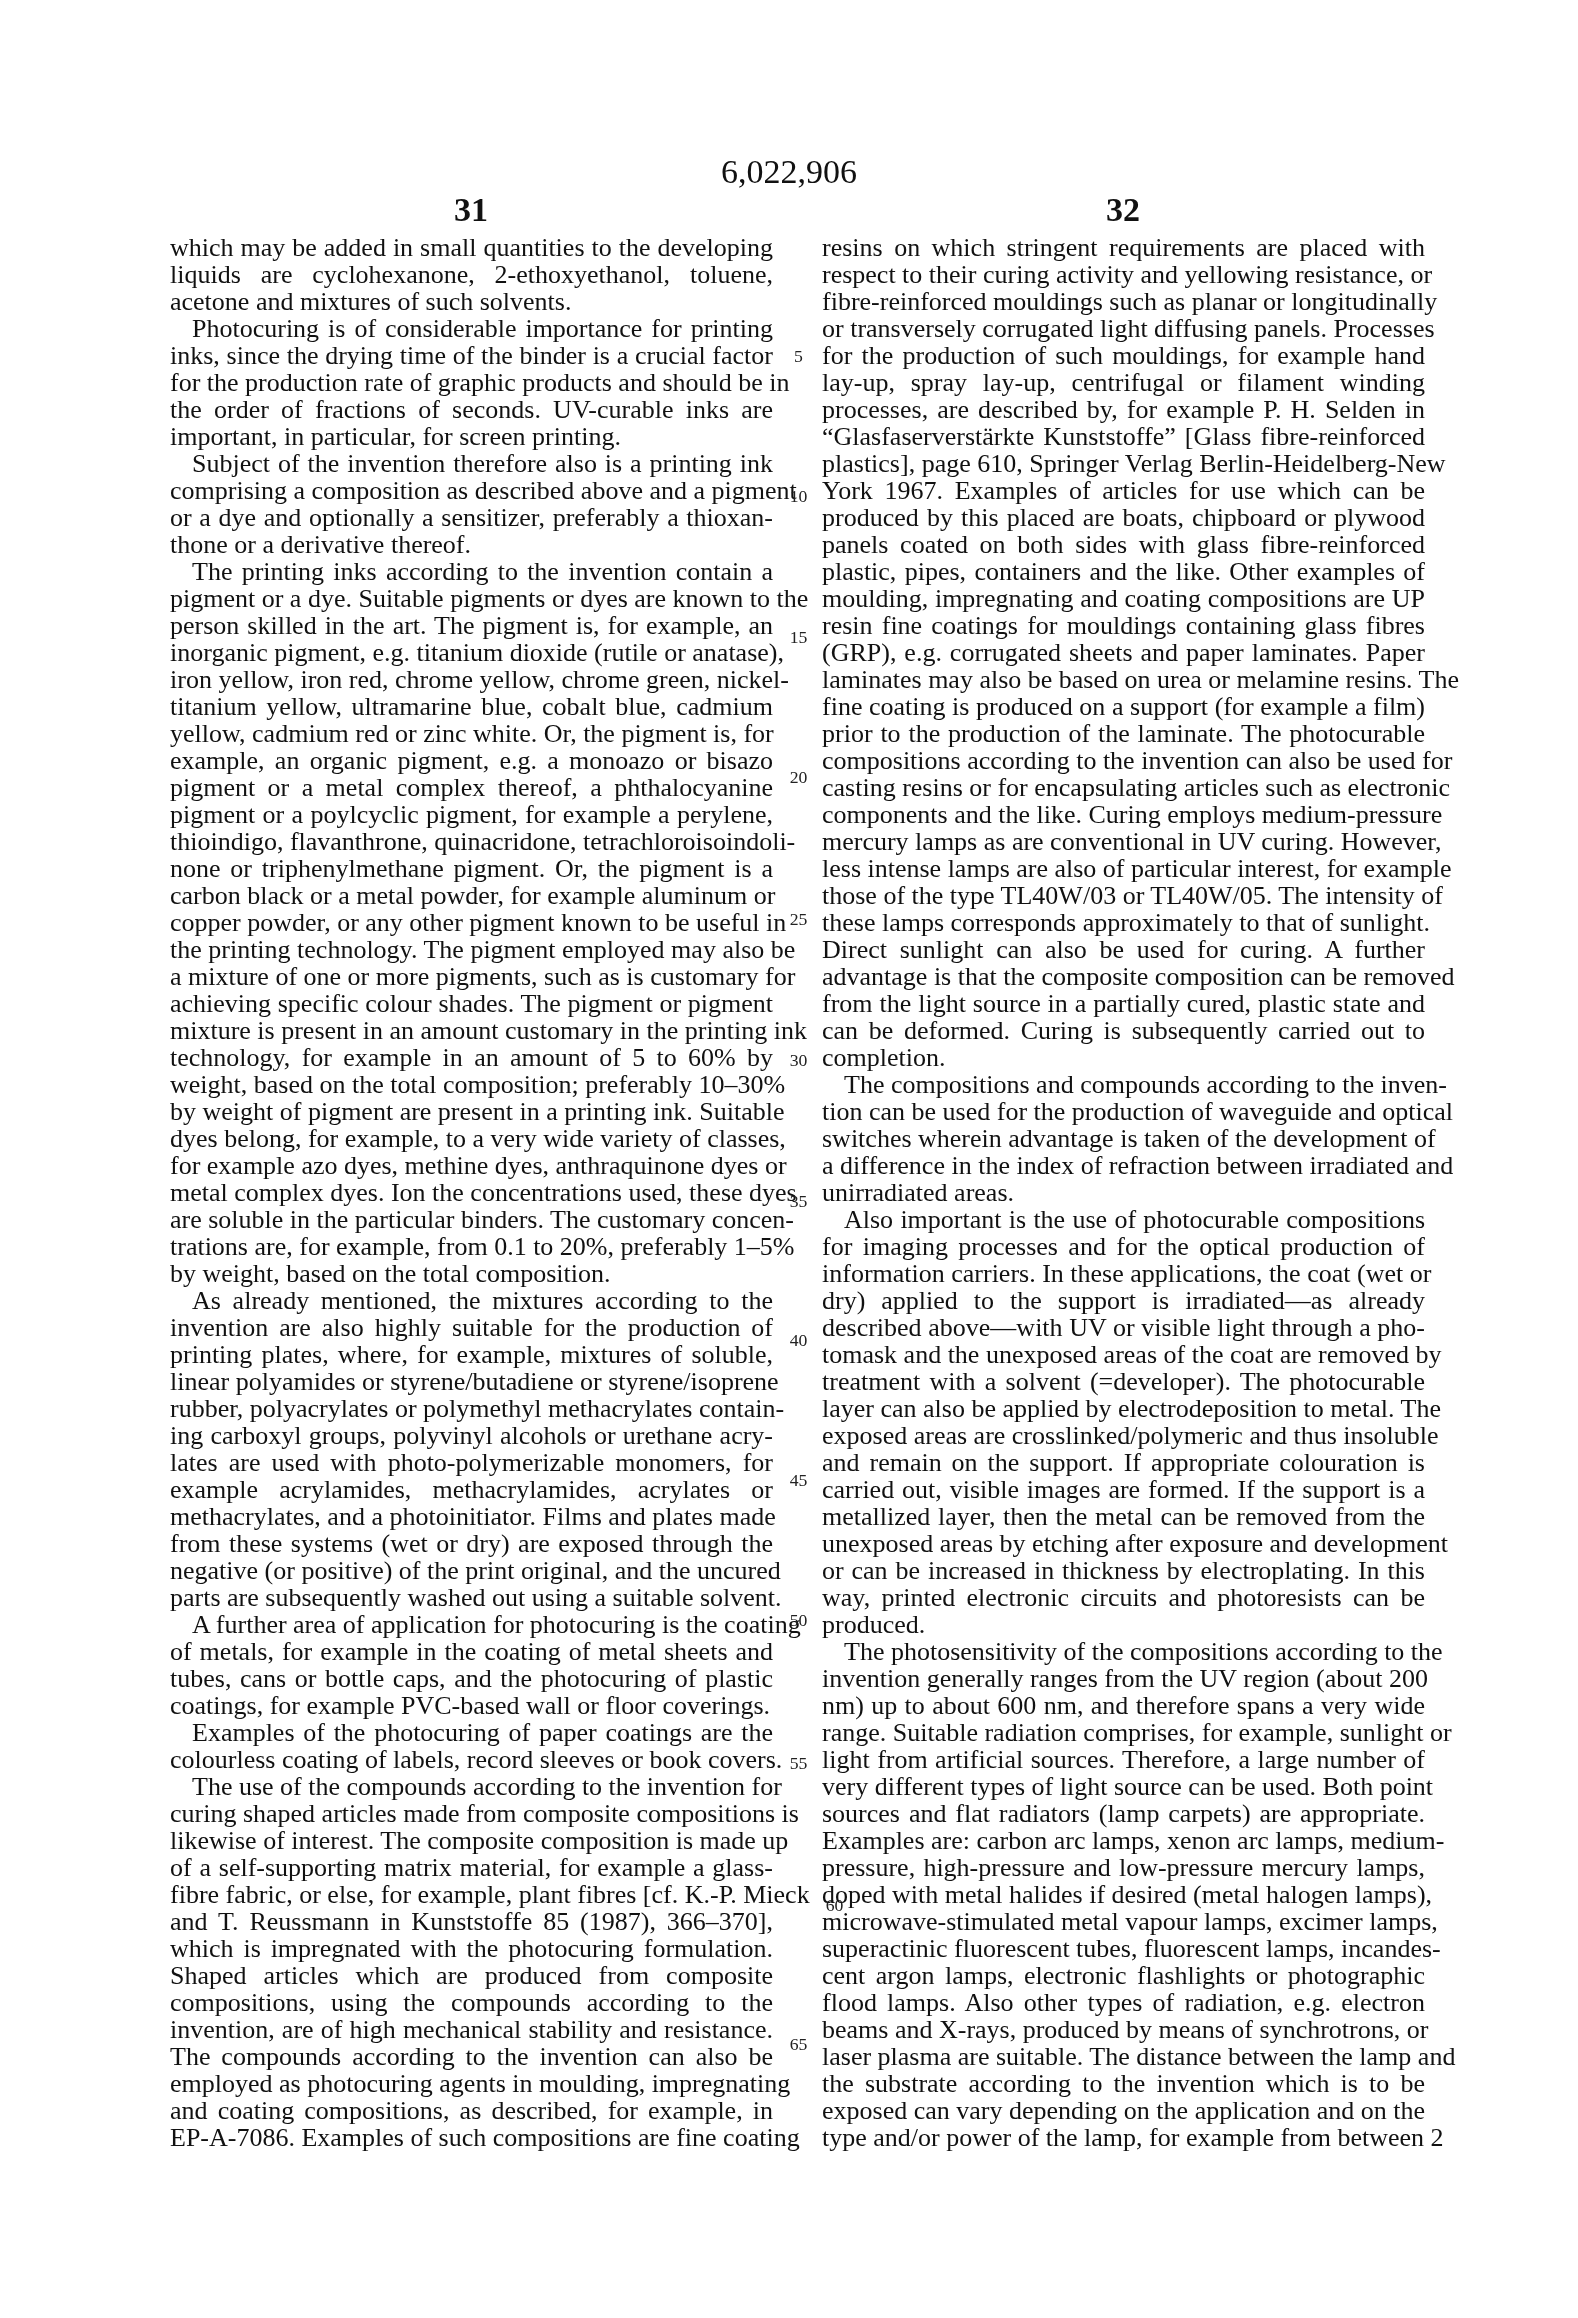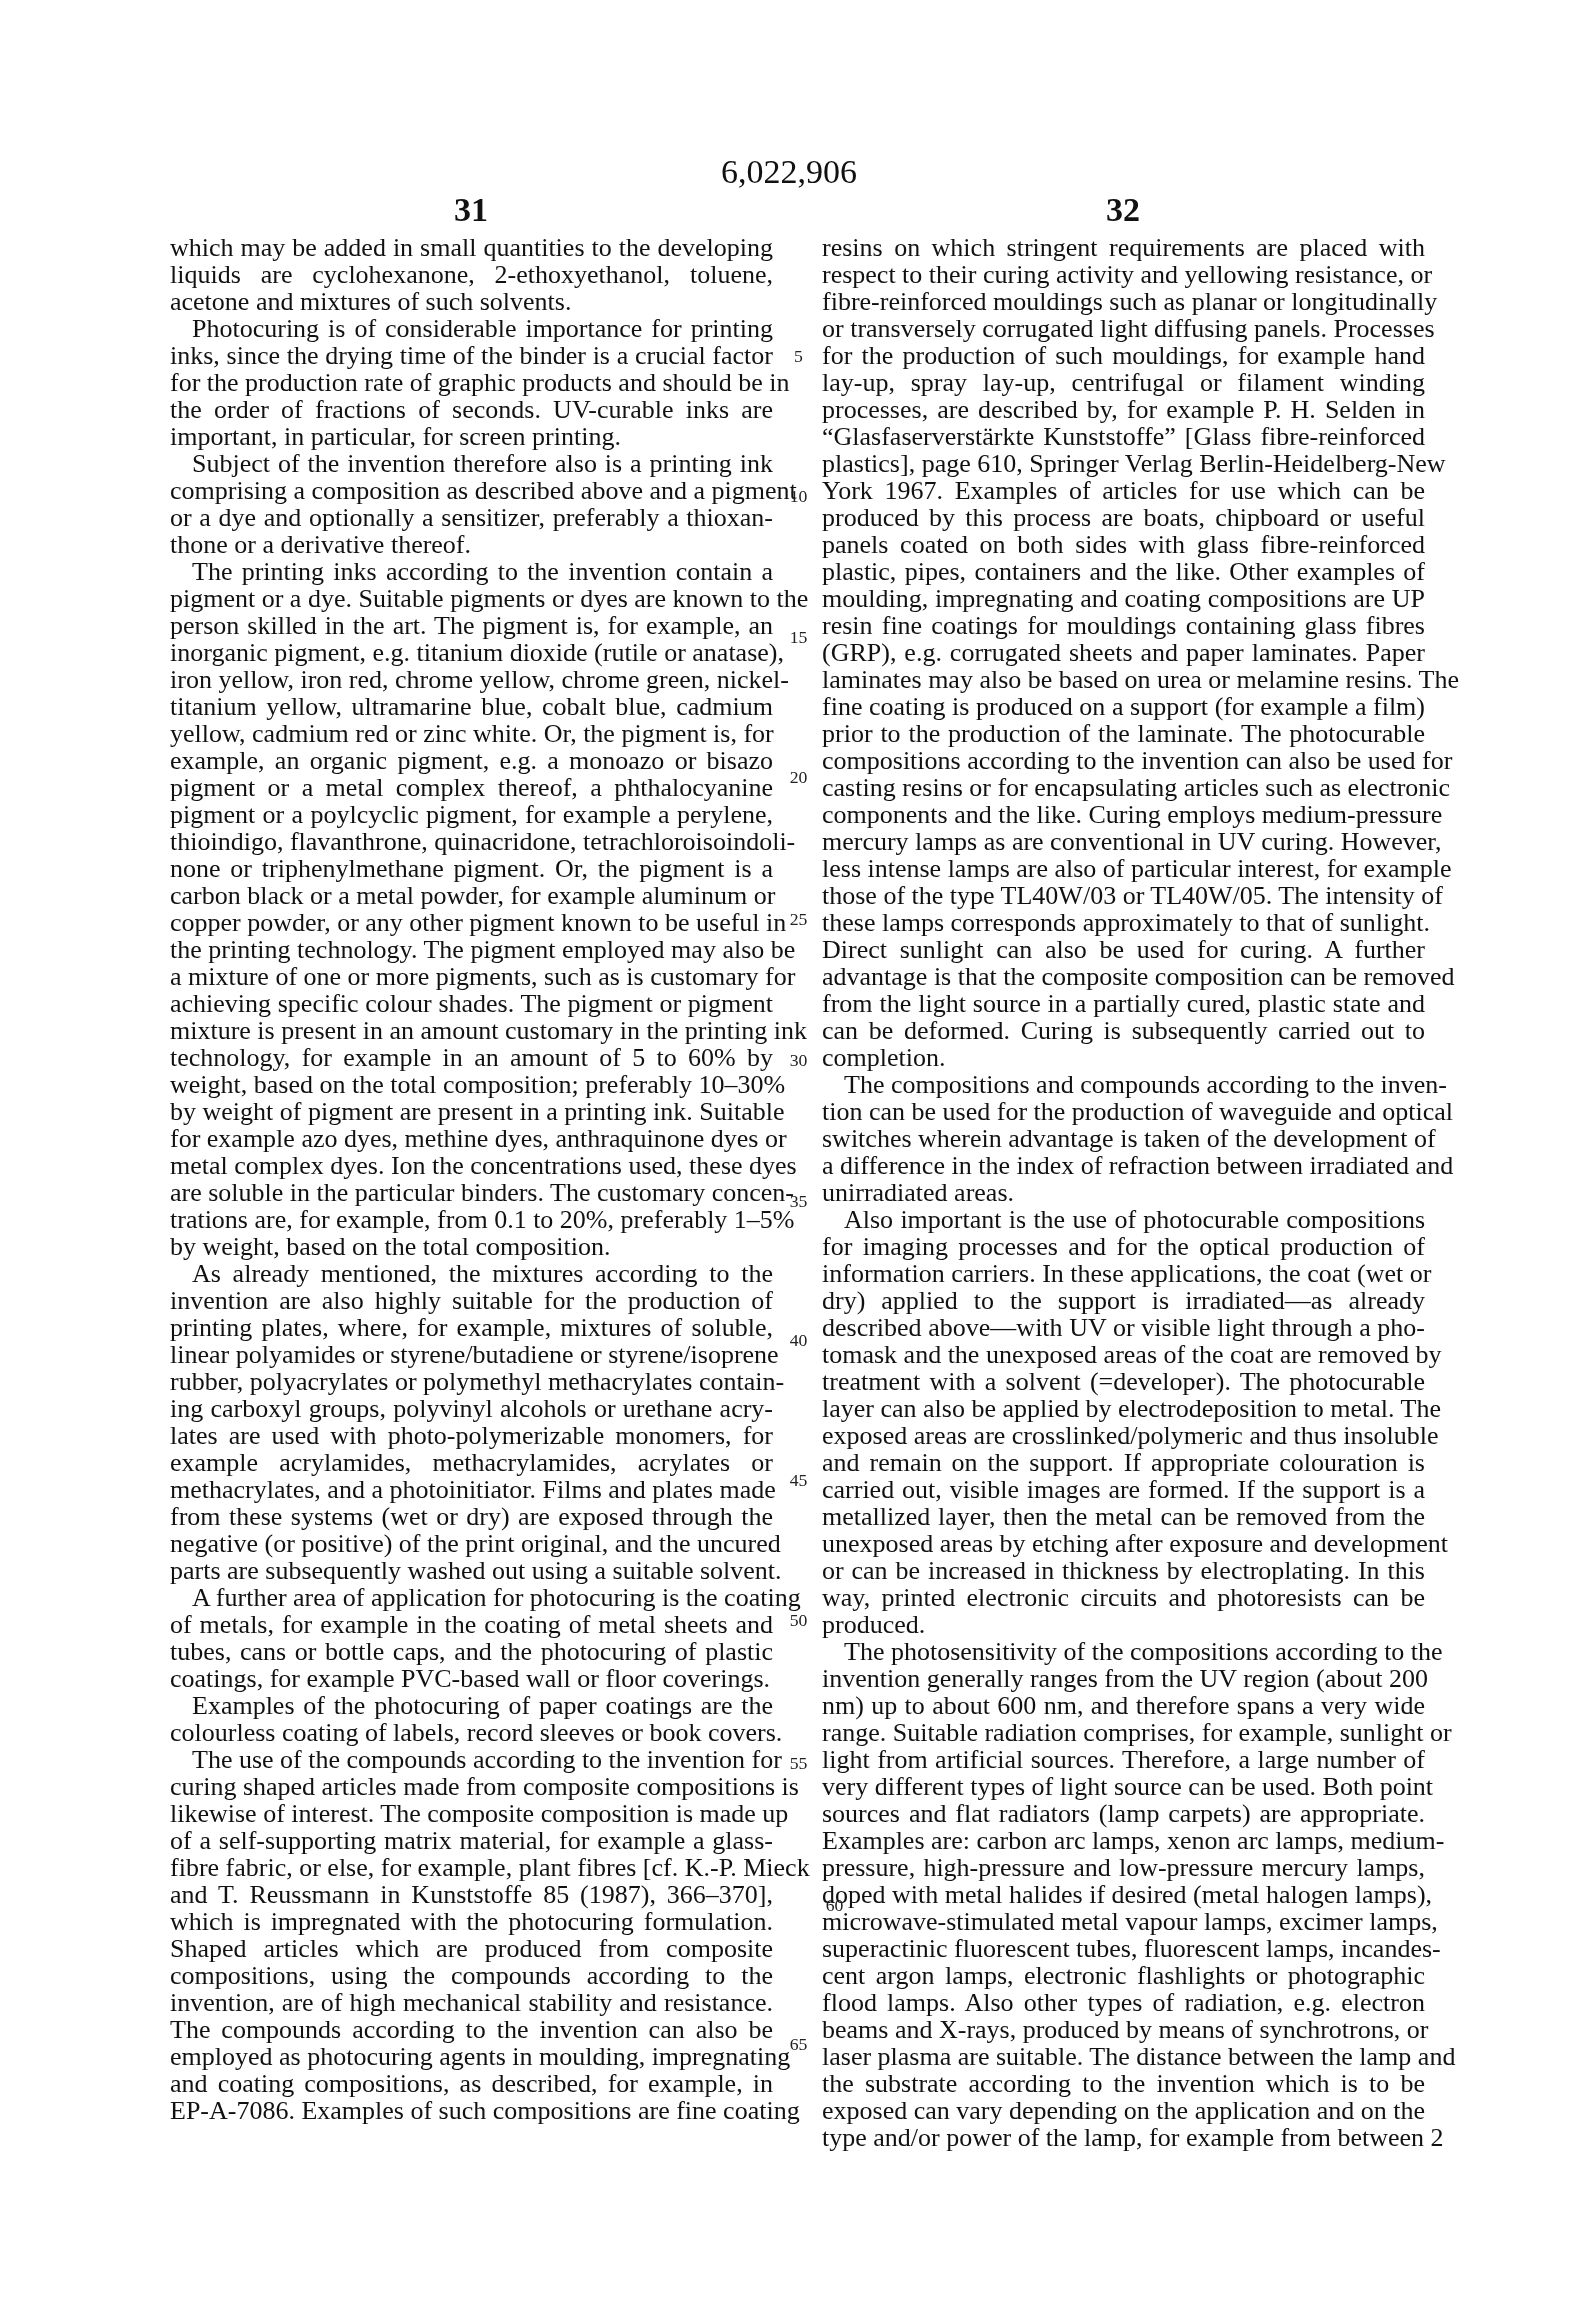--- a/index.html
+++ b/index.html
@@ -63,20 +63,21 @@
       <span class="line">none or triphenylmethane pigment. Or, the pigment is a</span>
       <span class="line">carbon black or a metal powder, for example aluminum or</span>
       <span class="line">copper powder, or any other pigment known to be useful in</span>
       <span class="line">the printing technology. The pigment employed may also be</span>
       <span class="line">a mixture of one or more pigments, such as is customary for</span>
       <span class="line">achieving specific colour shades. The pigment or pigment</span>
       <span class="line">mixture is present in an amount customary in the printing ink</span>
       <span class="line">technology, for example in an amount of 5 to 60% by</span>
       <span class="line">weight, based on the total composition; preferably 10–30%</span>
       <span class="line">by weight of pigment are present in a printing ink. Suitable</span>
+      <span class="line">dyes belong, for example, to a very wide variety of classes,</span>
       <span class="line">for example azo dyes, methine dyes, anthraquinone dyes or</span>
       <span class="line">metal complex dyes. Ion the concentrations used, these dyes</span>
       <span class="line">are soluble in the particular binders. The customary concen-</span>
       <span class="line">trations are, for example, from 0.1 to 20%, preferably 1–5%</span>
       <span class="line last">by weight, based on the total composition.</span>
     </div>
     <div class="para">
       <span class="line first">As already mentioned, the mixtures according to the</span>
       <span class="line">invention are also highly suitable for the production of</span>
       <span class="line">printing plates, where, for example, mixtures of soluble,</span>
@@ -137,21 +138,21 @@
       <span class="line">resins on which stringent requirements are placed with</span>
       <span class="line">respect to their curing activity and yellowing resistance, or</span>
       <span class="line">fibre-reinforced mouldings such as planar or longitudinally</span>
       <span class="line">or transversely corrugated light diffusing panels. Processes</span>
       <span class="line">for the production of such mouldings, for example hand</span>
       <span class="line">lay-up, spray lay-up, centrifugal or filament winding</span>
       <span class="line">processes, are described by, for example P. H. Selden in</span>
       <span class="line">“Glasfaserverstärkte Kunststoffe” [Glass fibre-reinforced</span>
       <span class="line">plastics], page 610, Springer Verlag Berlin-Heidelberg-New</span>
       <span class="line">York 1967. Examples of articles for use which can be</span>
-      <span class="line">produced by this process are boats, chipboard or useful</span>
+      <span class="line">produced by this placed are boats, chipboard or plywood</span>
       <span class="line">panels coated on both sides with glass fibre-reinforced</span>
       <span class="line">plastic, pipes, containers and the like. Other examples of</span>
       <span class="line">moulding, impregnating and coating compositions are UP</span>
       <span class="line">resin fine coatings for mouldings containing glass fibres</span>
       <span class="line">(GRP), e.g. corrugated sheets and paper laminates. Paper</span>
       <span class="line">laminates may also be based on urea or melamine resins. The</span>
       <span class="line">fine coating is produced on a support (for example a film)</span>
       <span class="line">prior to the production of the laminate. The photocurable</span>
       <span class="line">compositions according to the invention can also be used for</span>
       <span class="line">casting resins or for encapsulating articles such as electronic</span>

